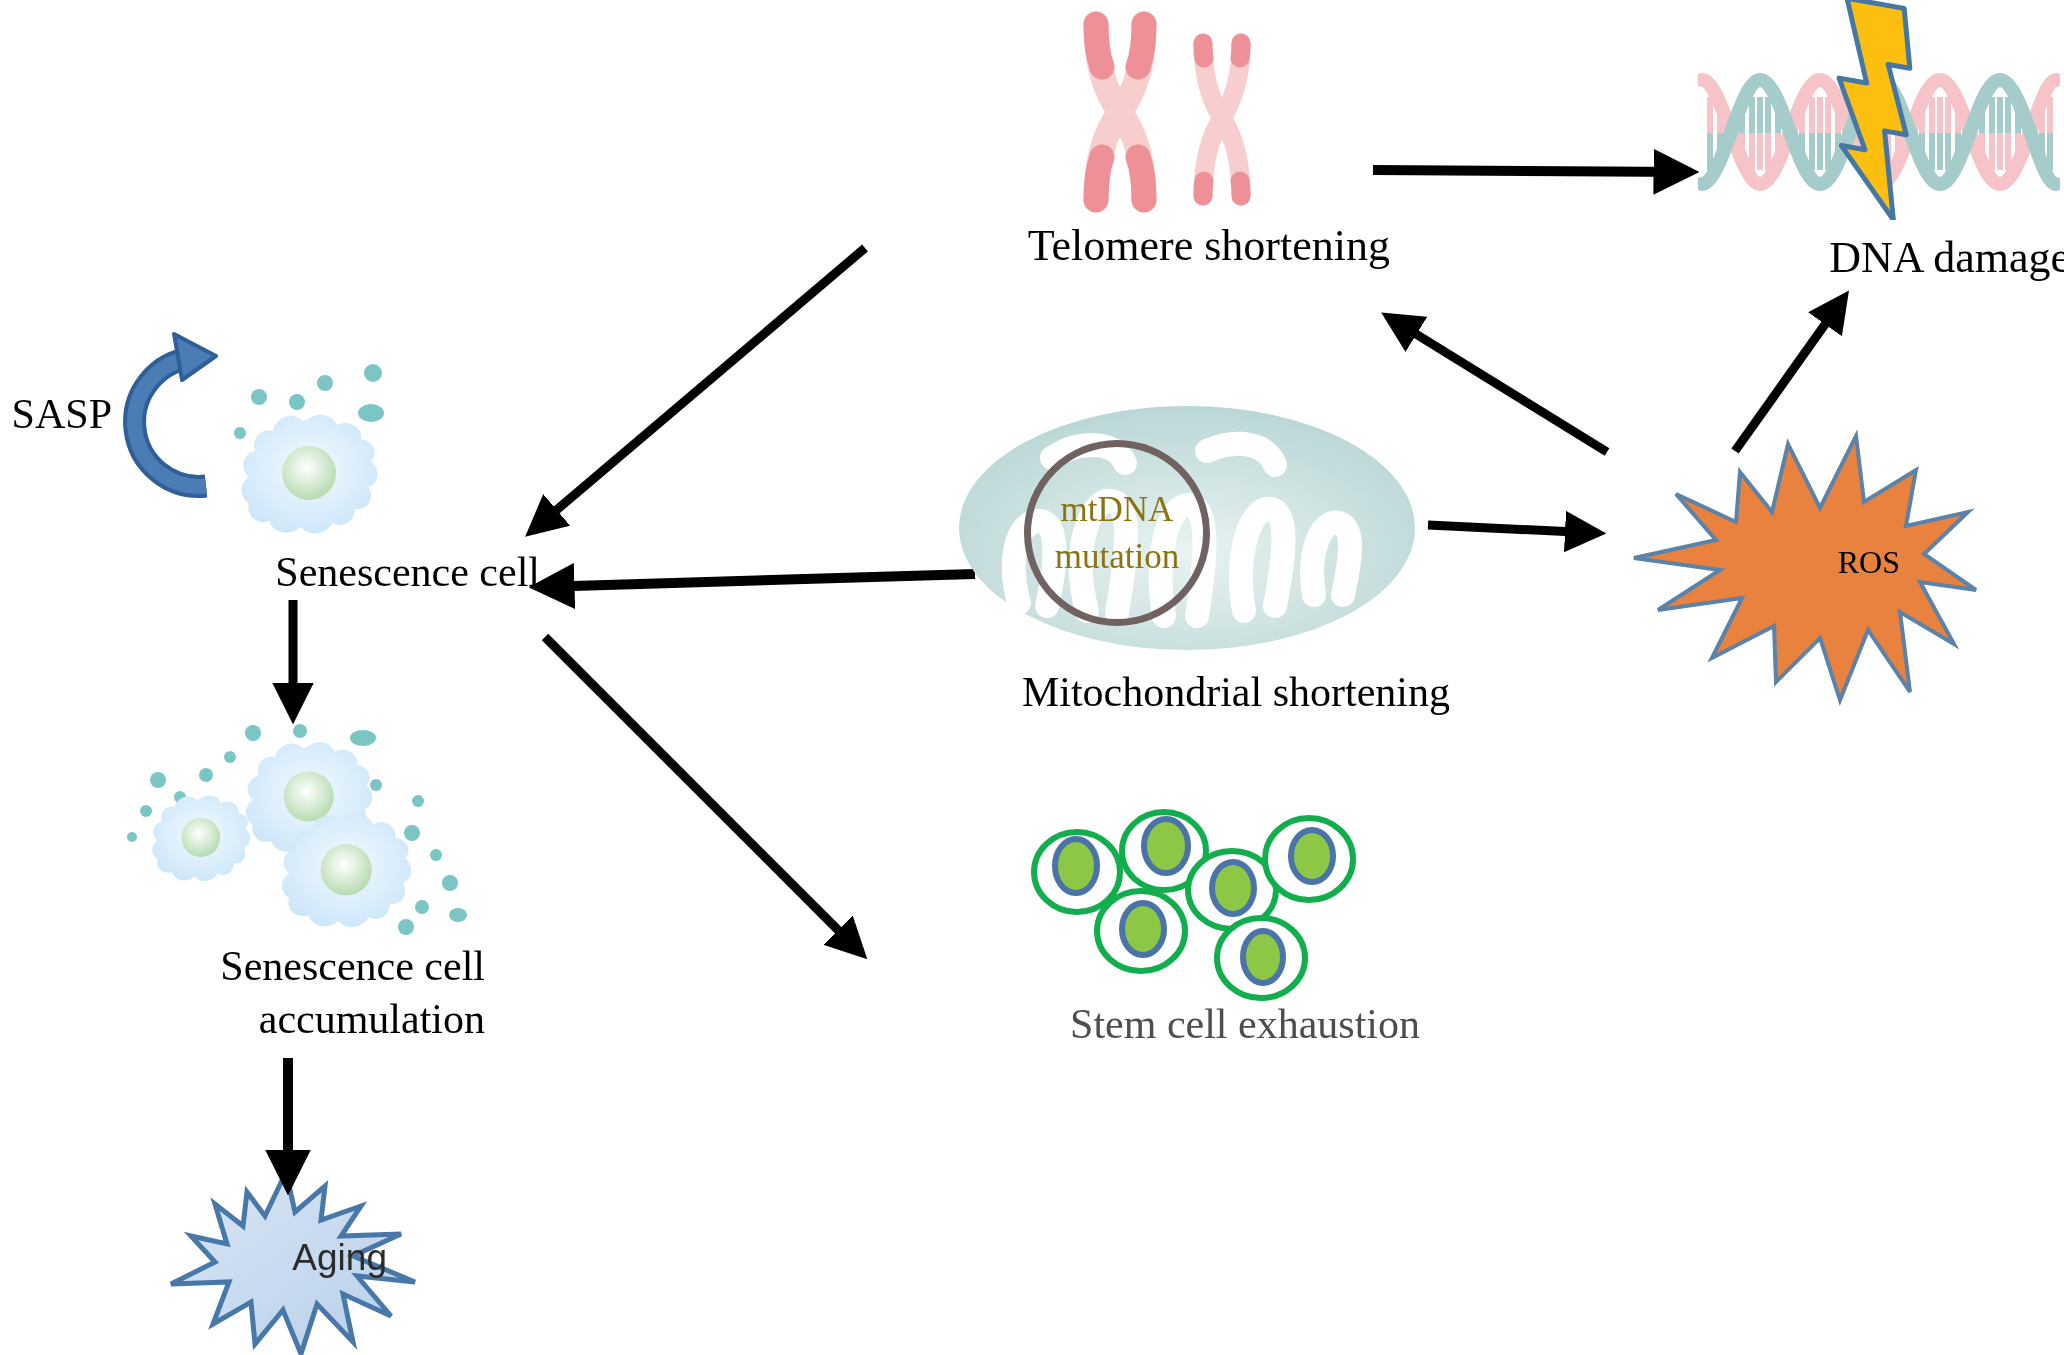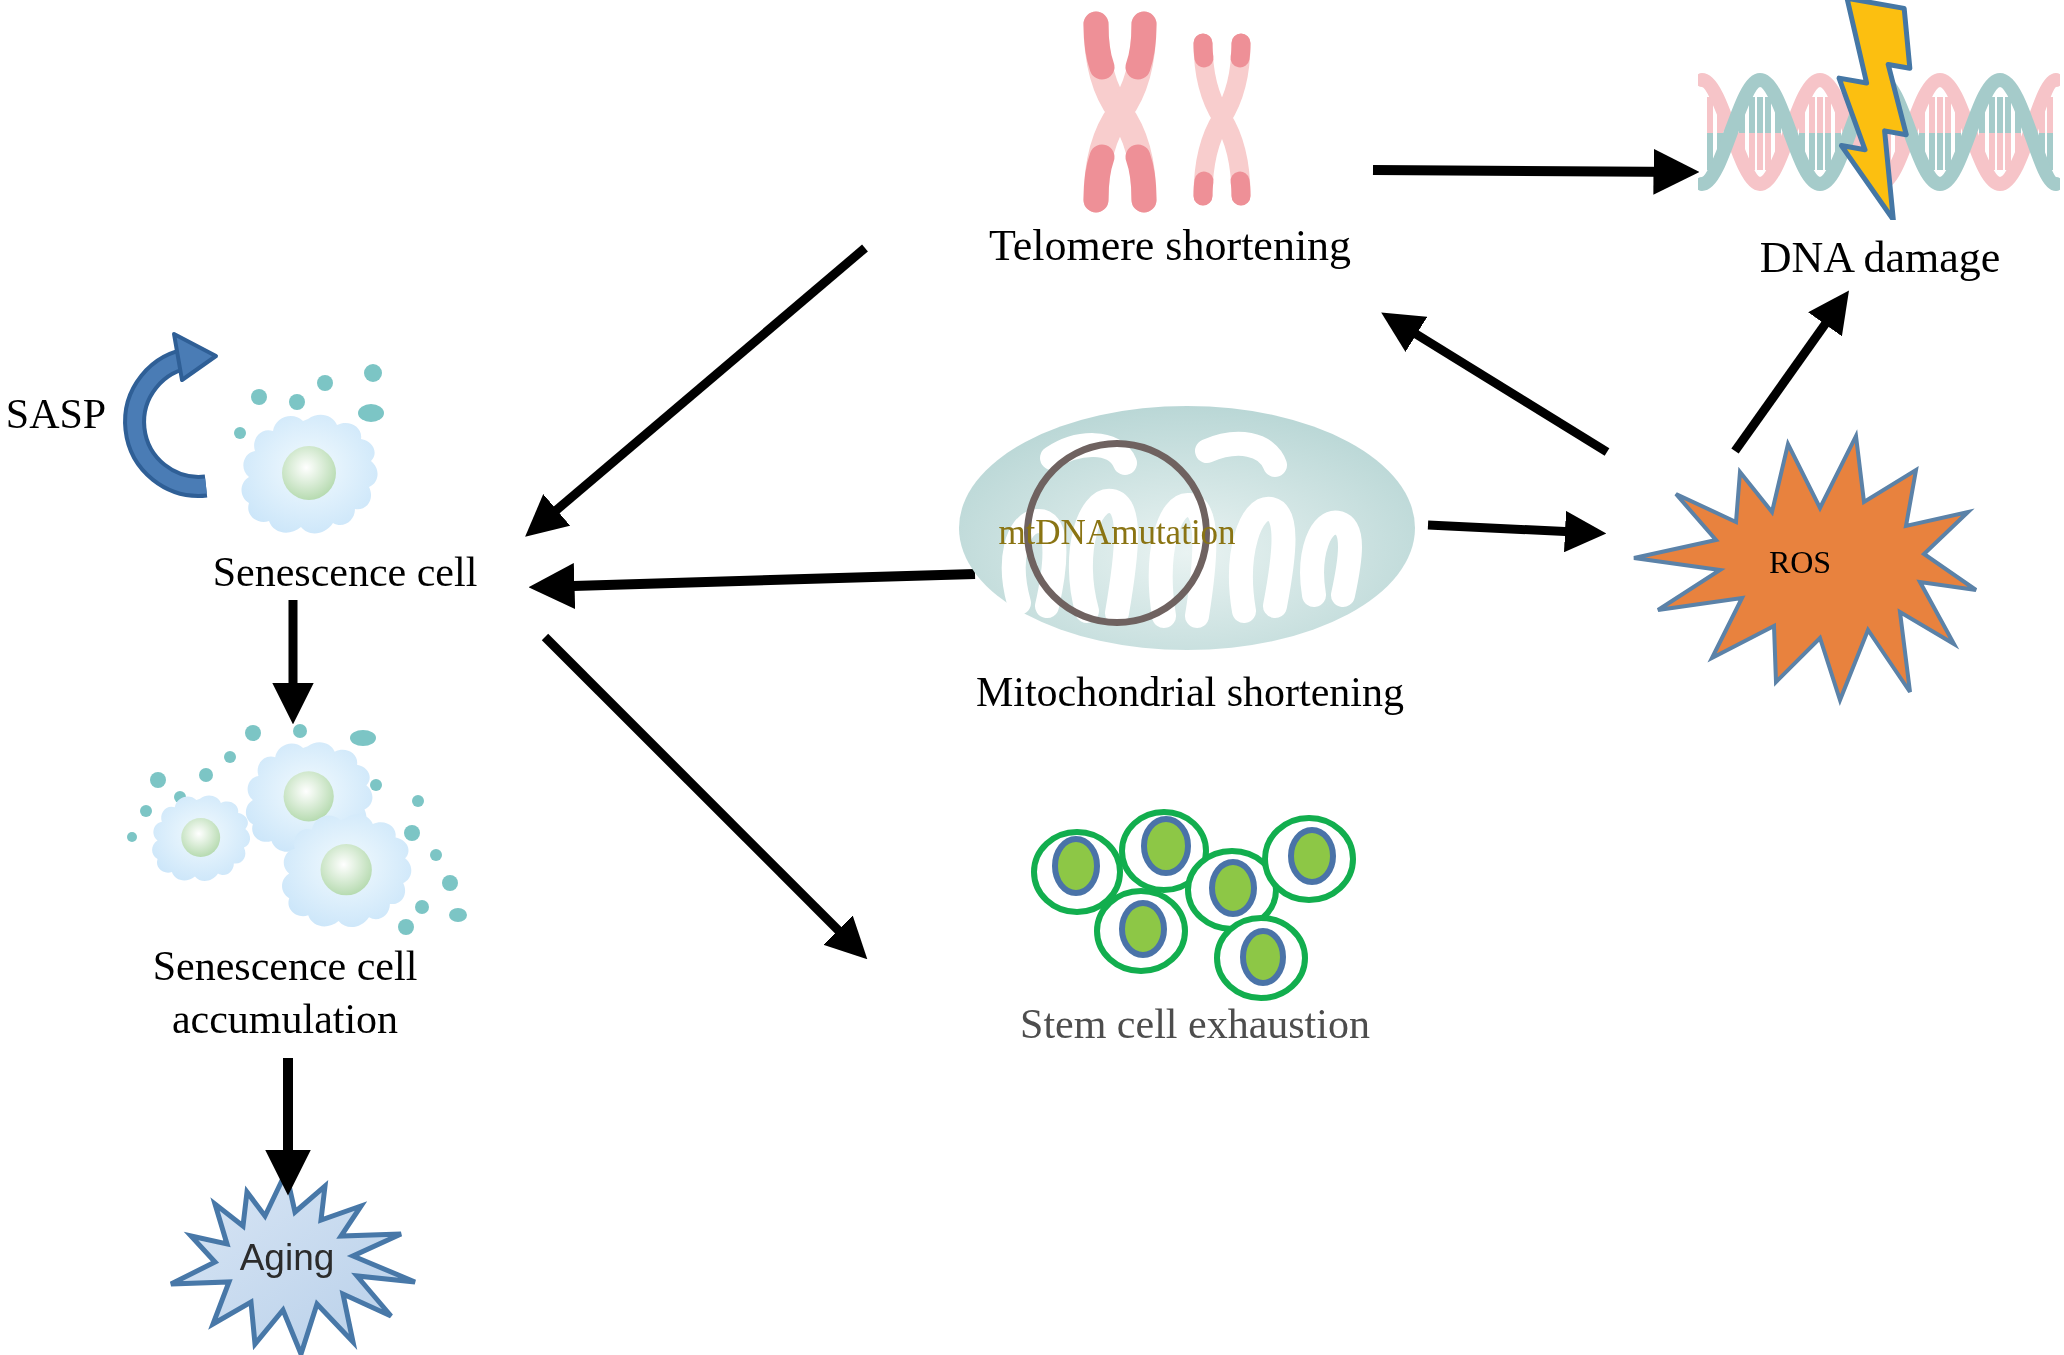--- a/index.html
+++ b/index.html
@@ -2,28 +2,28 @@
 <html style="--text: #000000; --stem-text: #4d4d4d; --aging-text: #2b2b2b; --arrow: #000000; --chromosome-body: #f8cdcd; --chromosome-cap: #ee9097; --dna-pink: #f6c4c8; --dna-teal: #a5cbca; --bolt-fill: #fcbf10; --bolt-stroke: #4577a5; --mito-edge: #aed0cf; --mito-center: #e9f3f2; --mtdna-ring: #6f6260; --mtdna-text: #8a7413; --ros-fill: #e8823e; --ros-stroke: #5b82a8; --stem-outline: #12ae4e; --stem-nucleus: #8dc746; --nucleus-ring: #4a73a8; --cell-fill: #c8e4f9; --cell-center: #f2fafe; --nucleus-green: #abd5a4; --dot-teal: #7cc5c5; --sasp-fill: #4a7cb5; --sasp-edge: #2f5f96; --aging-fill-light: #d9e6f5; --aging-fill-dark: #b7cfe9; --aging-stroke: #4878a8;"><head>
 <meta charset="utf-8">
 <style>
   html,body{margin:0;padding:0;background:#fff;}
   .canvas{
     position:relative;width:2064px;height:1355px;background:#ffffff;
     font-family:"Liberation Serif","DejaVu Serif",serif;overflow:hidden;
   }
   .abs{position:absolute;}
   .label{
-    position:absolute;text-align:center;color:var(--text,#000);
+    position:absolute;text-align:right;color:var(--text,#000);
     font-size:42px;line-height:1.25;white-space:nowrap;
   }
   .label.two-line{white-space:normal;}
   .mtdna-circle{
     position:absolute;left:1024px;top:440px;width:172px;height:172px;
     border:7px solid var(--mtdna-ring,#6f6260);border-radius:50%;
-    display:flex;flex-direction:row;align-items:center;justify-content:center;
+    display:flex;flex-direction:column;align-items:center;justify-content:center;
     color:var(--mtdna-text,#8a7413);font-size:35px;line-height:1.35;z-index:6;
   }
   .aging-text{
     font-family:"Liberation Sans","DejaVu Sans",sans-serif;
     font-size:37px;color:var(--aging-text,#2b2b2b);
   }
   .stem-text{color:var(--stem-text,#4d4d4d);font-family:Liberation Serif, serif;}
   svg{display:block;}
 </style>
 </head>

